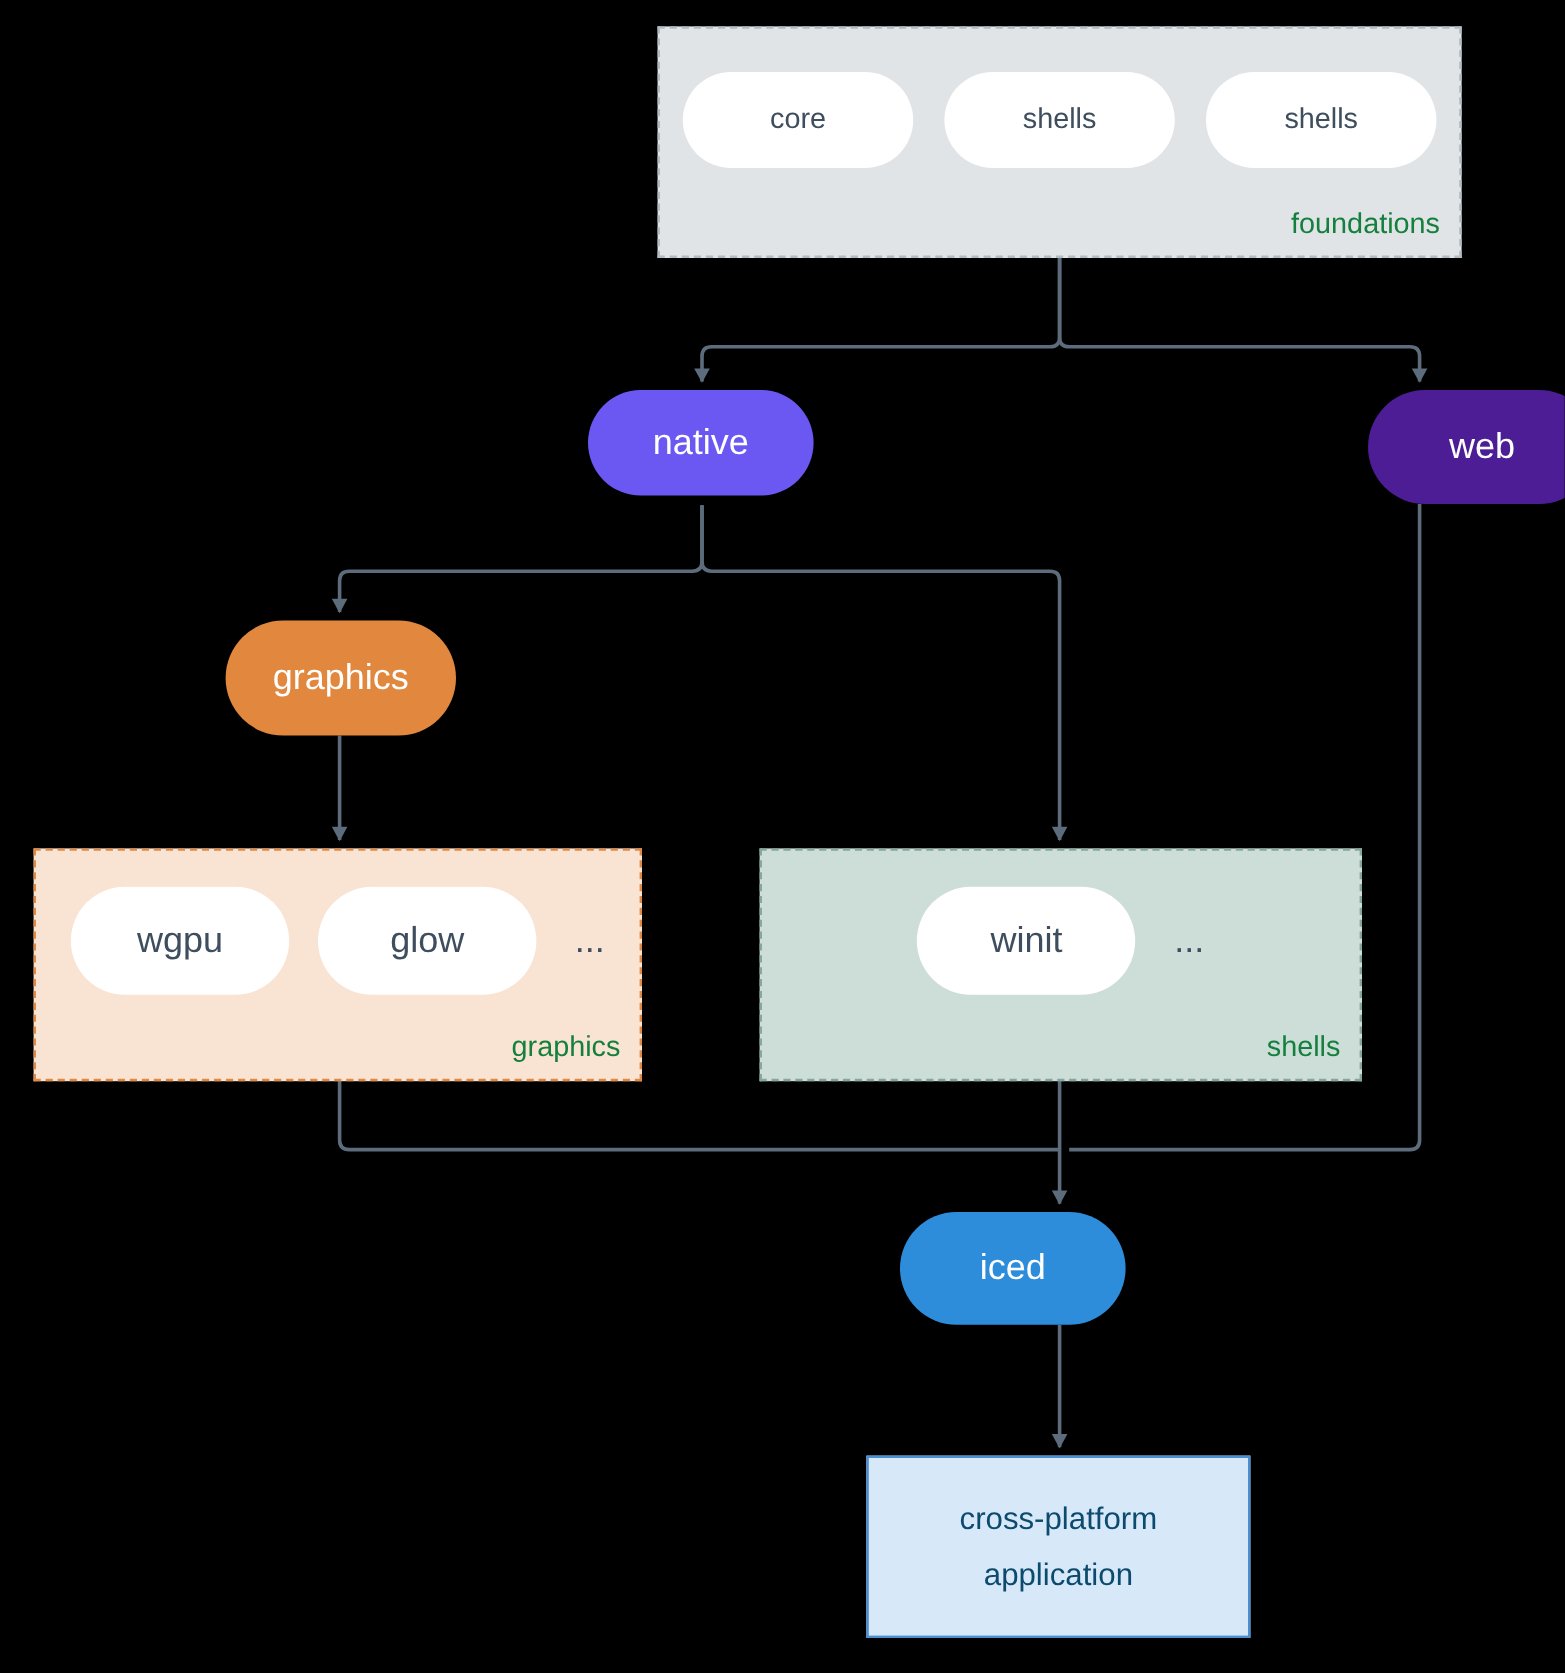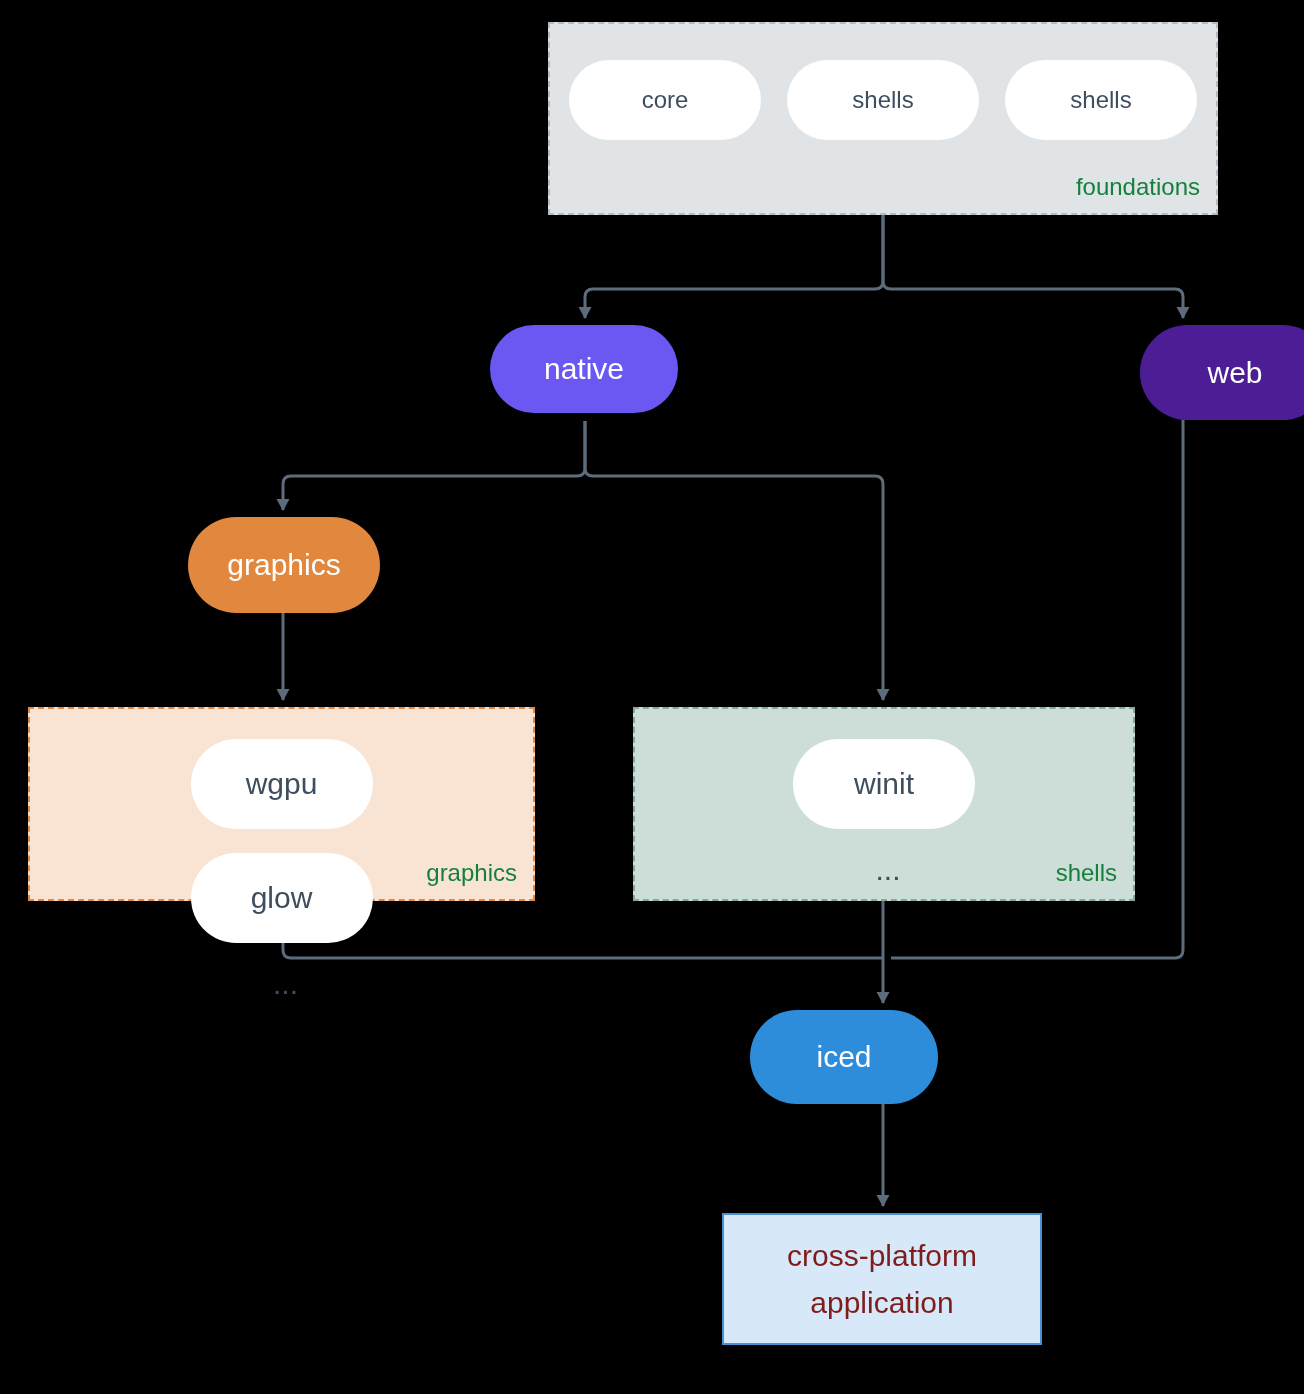--- a/index.html
+++ b/index.html
@@ -44,21 +44,21 @@
     border: 2px dashed #86a89c;
   }
   .pill-row {
     display: flex;
     align-items: center;
     justify-content: center;
     gap: 26px;
   }
   #foundations-group .pill-row { padding-top: 36px; }
   #renderers-group .pill-row,
-  #shells-group .pill-row { padding-top: 30px; gap: 24px; flex-direction: column; }
+  #shells-group .pill-row { padding-top: 30px; gap: 24px; }
   .pill {
     display: flex;
     align-items: center;
     justify-content: center;
     border-radius: 999px;
     font-size: 24px;
     white-space: nowrap;
   }
   .white-pill {
     background: #ffffff;
@@ -89,26 +89,26 @@
     color: #ffffff;
     font-size: 30px;
   }
   #node-native   { left: 490px;  top: 325px;  width: 188px; height: 88px; background: #6b58f3; }
   #node-web      { left: 1140px; top: 325px;  width: 190px; height: 95px; background: #4c1d95; }
   #node-graphics { left: 188px;  top: 517px;  width: 192px; height: 96px; background: #e1873e; text-align: right; }
   #node-iced     { left: 750px;  top: 1010px; width: 188px; height: 94px; background: #2e8ddb; }
   #node-application {
     position: absolute;
     left: 722px; top: 1213px;
-    width: 320px; height: 132px;
+    width: 320px; height: 152px;
     box-sizing: border-box;
     background: #d7e9f9;
     border: 2px solid #4a8fd2;
-    color: #7f1d1d;
-    font-size: 30px;
+    color: #0c4a6e;
+    font-size: 26px;
     line-height: 47px;
     display: flex;
     align-items: center;
     justify-content: center;
     text-align: center;
     padding: 0 24px;
   }
 </style>
 </head>
 <body>

